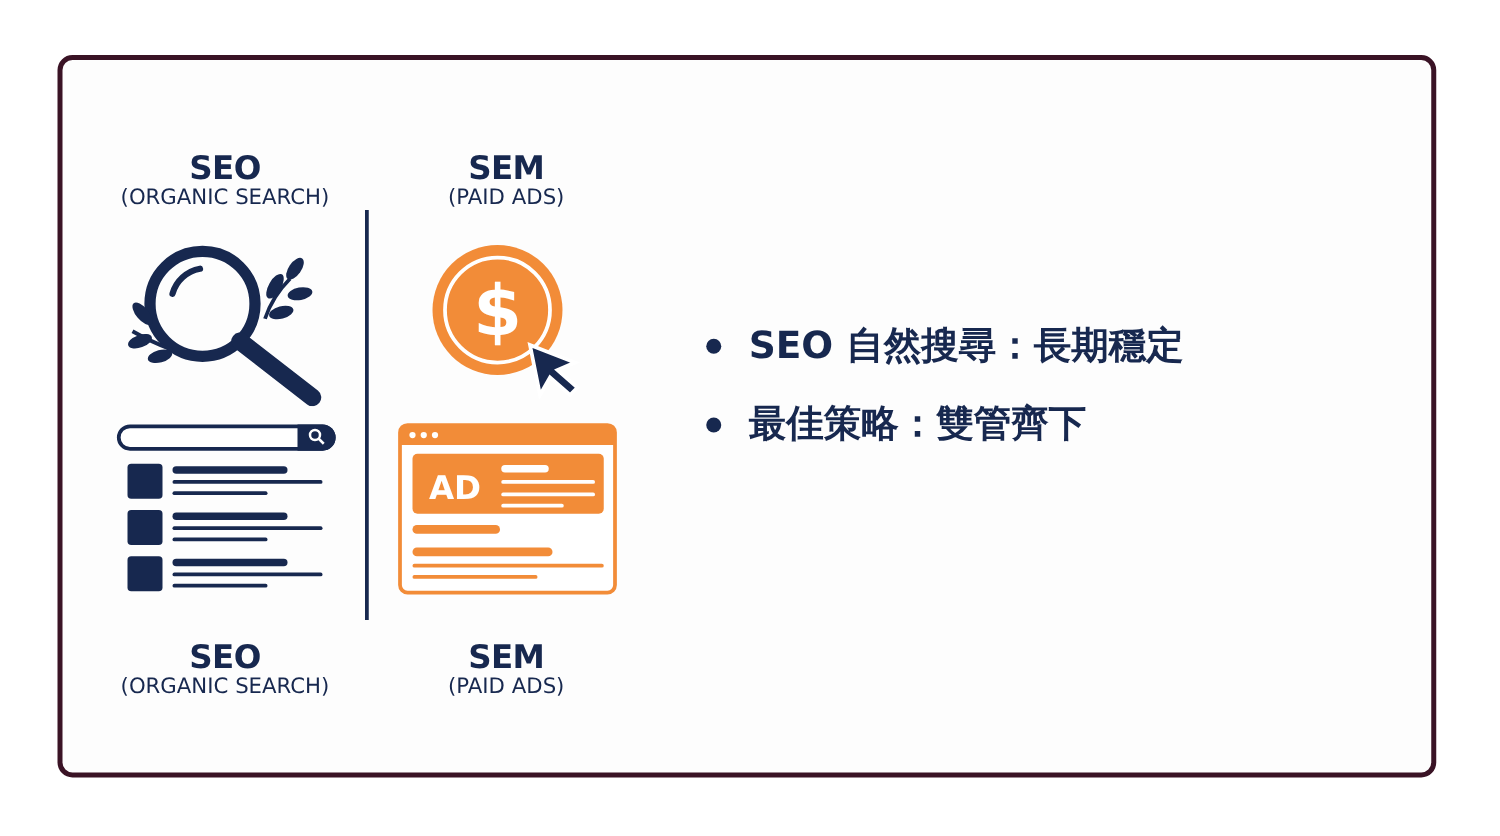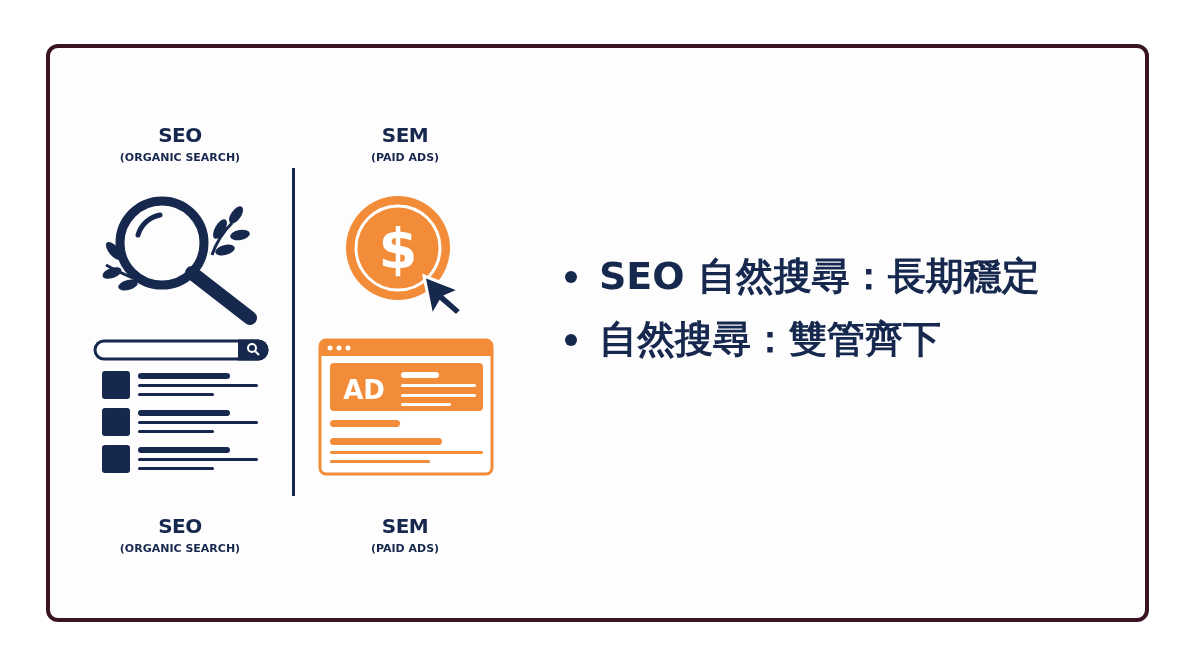--- a/index.html
+++ b/index.html
@@ -1,23 +1,23 @@
 <!DOCTYPE html>
 <html><head>
 <meta charset="utf-8">
 <style>
   html, body { margin:0; padding:0; }
   body { width:1200px; height:669px; background:#ffffff; position:relative; overflow:hidden; font-family:"DejaVu Sans", sans-serif; }
   .frame { position:absolute; left:46px; top:44px; width:1103px; height:578px; border:4px solid #3a1325; border-radius:12px; background:#fdfdfd; box-sizing:border-box; }
   .col { position:absolute; text-align:center; color:#17284f; }
-  .title { font-weight:bold; font-size:20px; line-height:28px; letter-spacing:-0.5px; }
-  .sub { font-weight:bold; font-size:11px; line-height:18px; letter-spacing:0px;text-align:center; }
+  .title { font-weight:bold; font-size:26px; line-height:28px; letter-spacing:-0.5px; }
+  .sub { font-weight:normal; font-size:17px; line-height:18px; letter-spacing:0px;text-align:center; }
   .divider { position:absolute; left:292px; top:168px; width:3px; height:328px; background:#17284f; }
   .bullets { position:absolute; left:565px; top:245px; color:#17284f; }
-  .bullet { font-weight:bold; font-size:38px; line-height:63px; white-space:nowrap; display:flex; align-items:center; }
+  .bullet { font-weight:bold; font-size:30px; line-height:63px; white-space:nowrap; display:flex; align-items:center; }
   .dot { width:12px; height:12px; border-radius:50%; background:#17284f; margin-right:22px; display:inline-block; }
   svg { position:absolute; }
 </style>
 </head>
 <body>
 
 <div class="frame"></div>
 
 <div class="col" style="left:90px; top:121px; width:180px;">
   <div class="title">SEO</div>
@@ -104,15 +104,15 @@
   <div class="sub">(PAID ADS)</div>
 </div>
 
 <div class="bullets">
   <div class="bullet">
     <span class="dot"></span>
     <span>SEO 自然搜尋：長期穩定</span>
   </div>
   <div class="bullet">
     <span class="dot"></span>
-    <span>自然搜尋：雙管齊下</span>
+    <span>最佳策略：雙管齊下</span>
   </div>
 </div>
 
 </body></html>

